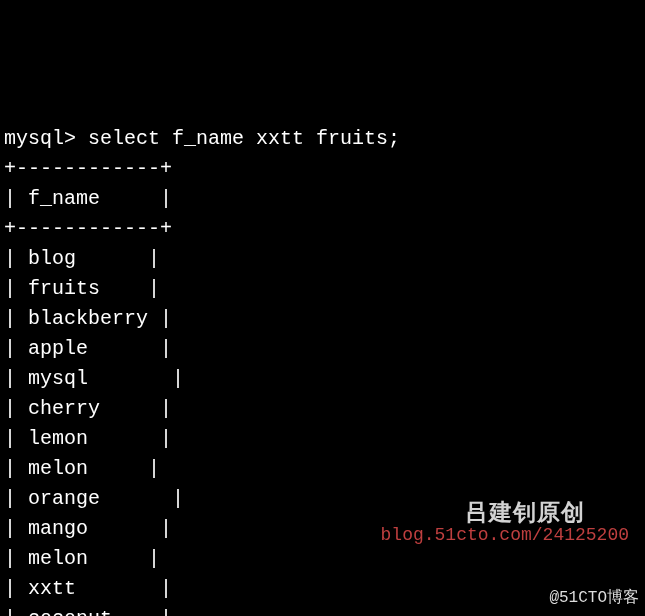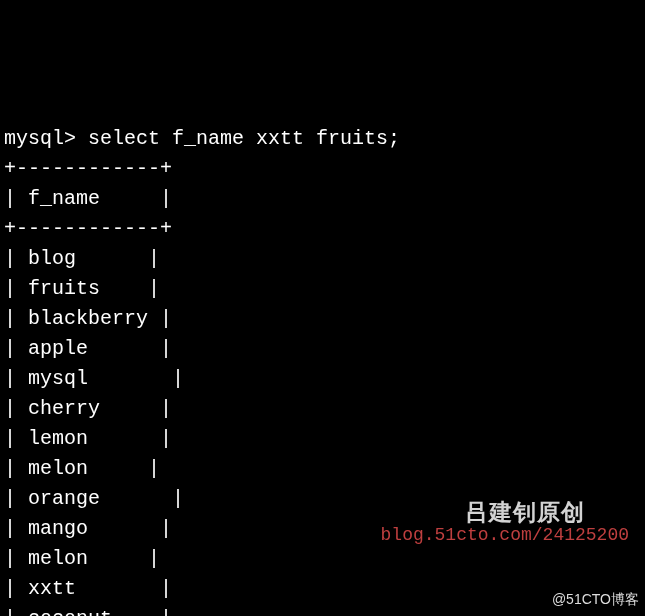--- a/index.html
+++ b/index.html
@@ -40,22 +40,22 @@
       color: #d94848;
       font-family: "Courier New", monospace;
       font-size: 18px;
       opacity: 0.88;
     }
     .watermark-credit {
       position: absolute;
       right: 6px;
       bottom: 6px;
       color: #ddd;
-      font-family: Liberation Sans, sans-serif;
-      font-size: 14px;
+      font-family: Liberation Mono, monospace;
+      font-size: 16px;
     }
   </style>
 </head>
 <body>
 
 
 
 <div class="terminal"><span>mysql&gt; </span><span>select f_name xxtt fruits;</span>
 <span>+------------+</span>
 <span>| f_name     |</span>

